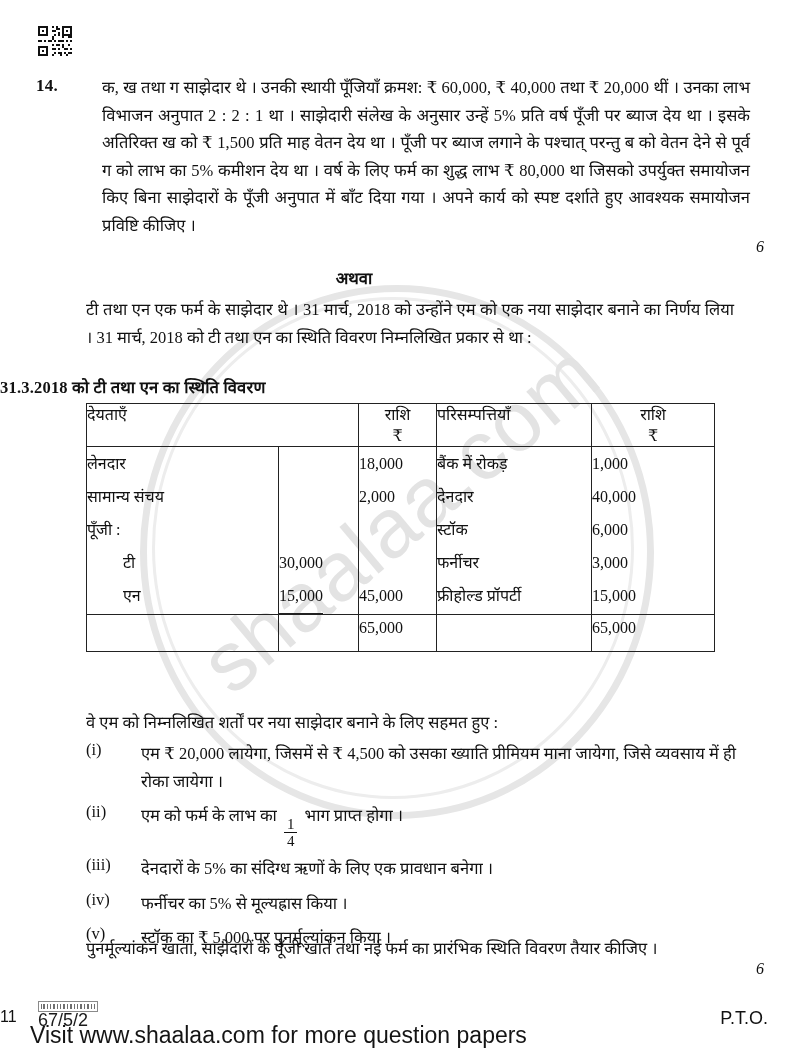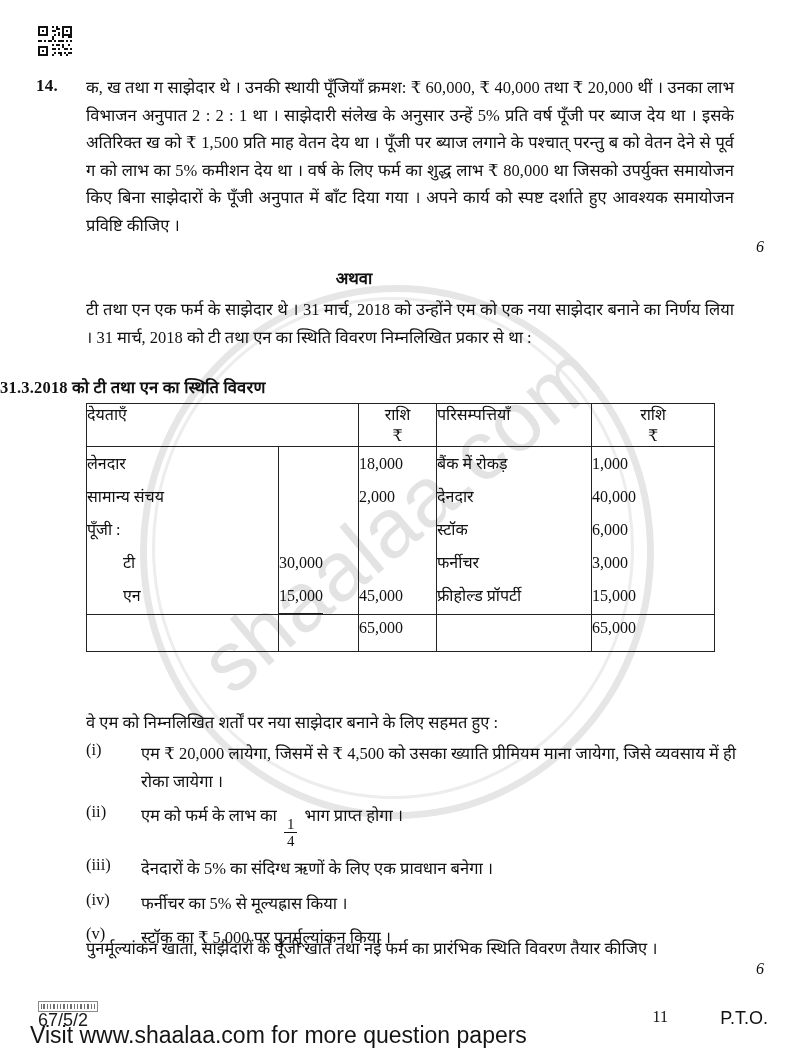--- a/index.html
+++ b/index.html
@@ -89,21 +89,21 @@
     position: absolute;
     left: 86px;
     width: 648px;
     font-size: 16.5px;
     line-height: 27.5px;
     text-align: justify;
     text-justify: inter-word;
   }
   .body-block p { margin: 0; }
 
-  #para1 { top: 74px; }
+  #para1 { top: 74px; margin-left: 16px; }
   #para2 { top: 296px; }
 
   .marks {
     position: absolute;
     right: 36px;
     font-family: "Liberation Serif", "DejaVu Serif", serif;
     font-style: italic;
     font-size: 16px;
   }
   #marks1 { top: 238px; }
@@ -256,22 +256,22 @@
     top: 1010px;
     font-family: "Liberation Sans", "DejaVu Sans", sans-serif;
     font-size: 18px;
     color: #1a1a1a;
   }
   #page-num {
     position: absolute;
     left: 0;
     width: 668px;
     top: 1008px;
-    text-align: right;
-    font-family: Liberation Serif, serif;
+    text-align: left;
+    font-family: Liberation Sans, sans-serif;
     font-size: 16px;
   }
   #pto {
     position: absolute;
     right: 32px;
     top: 1008px;
     font-family: Liberation Sans, sans-serif;
     font-size: 18px;
   }
   #visit-banner {

